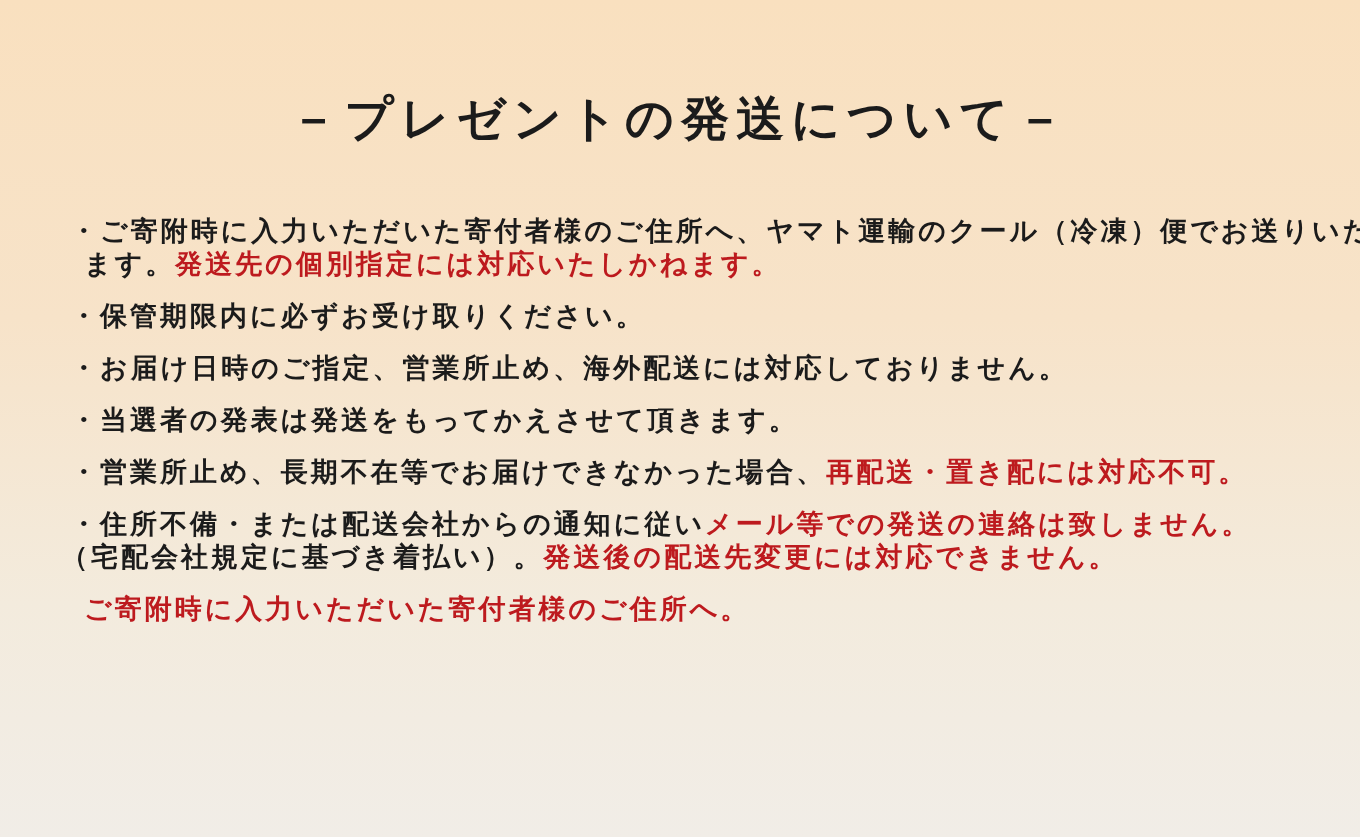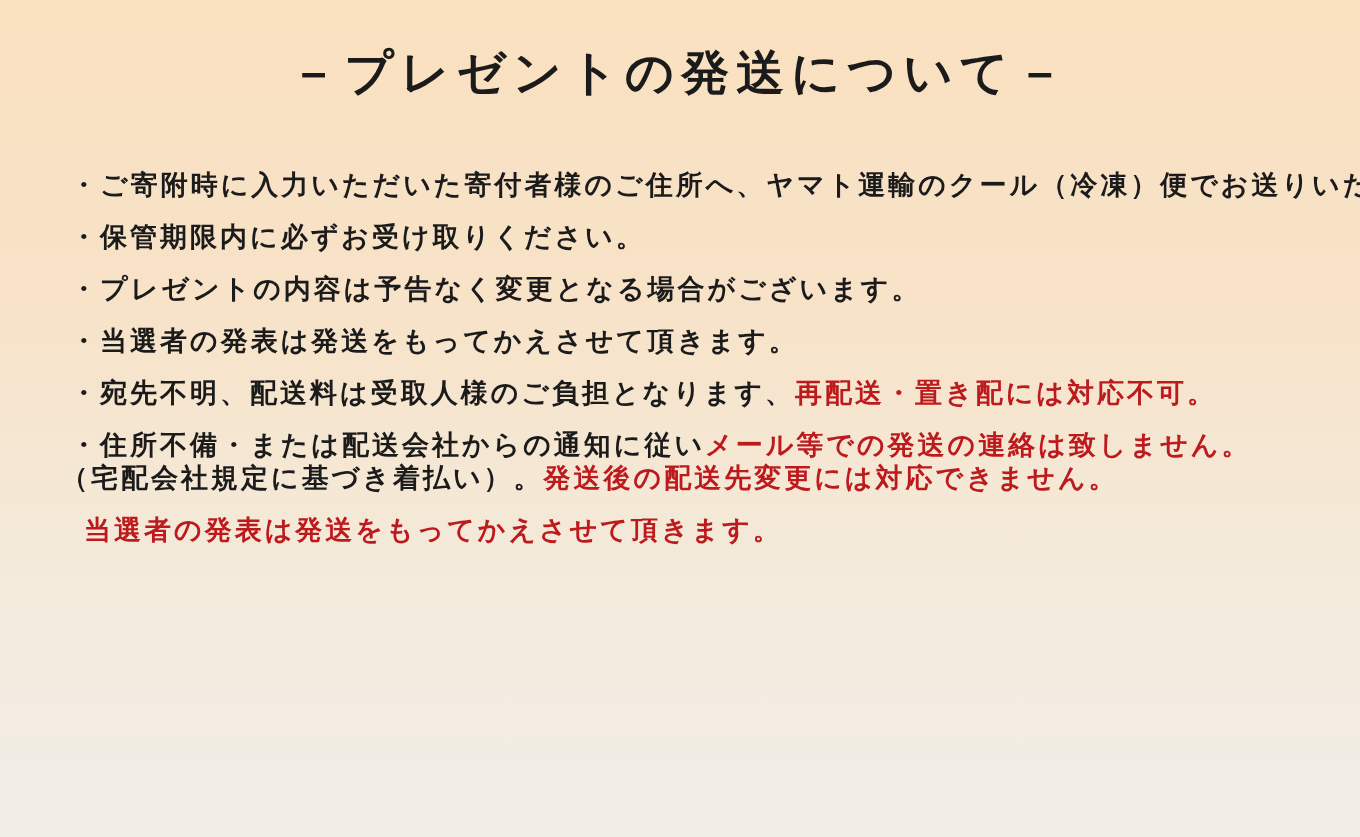--- a/index.html
+++ b/index.html
@@ -21,21 +21,21 @@
       var(--background-mid1) 38%,
       var(--background-mid2) 72%,
       var(--background-bottom) 100%);
     font-family: "Liberation Sans", "DejaVu Sans", sans-serif;
     color: var(--text);
     font-weight: 700;
   }
   .page {
     width: 100%;
     height: 100%;
-    padding-top: 45px;
+    padding-top: 91px;
   }
   .title {
     margin: 0;
     text-align: center;
     font-size: 48px;
     line-height: 56px;
     font-weight: 700;
     letter-spacing: 7px;
     color: var(--text);
     white-space: nowrap;
@@ -60,34 +60,35 @@
   .seg.red { color: var(--red); }
 </style>
 </head>
 <body>
 
 <div class="page">
   <h1 class="title">－プレゼントの発送について－</h1>
   <div class="notices" id="notices">
       <div class="notice">
         <div class="line"><span class="seg">・ご寄附時に入力いただいた寄付者様のご住所へ、ヤマト運輸のクール（冷凍）便でお送りいたし</span></div>
+        <div class="line cont"><span class="seg">ます。</span><span class="seg red">発送先の個別指定には対応いたしかねます。</span></div>
       </div>
       <div class="notice">
         <div class="line"><span class="seg">・保管期限内に必ずお受け取りください。</span></div>
       </div>
       <div class="notice">
-        <div class="line"><span class="seg">・プレゼントの内容は予告なく変更となる場合がございます。</span></div>
+        <div class="line"><span class="seg">・お届け日時のご指定、営業所止め、海外配送には対応しておりません。</span></div>
       </div>
       <div class="notice">
         <div class="line"><span class="seg">・当選者の発表は発送をもってかえさせて頂きます。</span></div>
       </div>
       <div class="notice">
-        <div class="line"><span class="seg">・宛先不明、配送料は受取人様のご負担となります、</span><span class="seg red">再配送・置き配には対応不可。</span></div>
+        <div class="line"><span class="seg">・営業所止め、長期不在等でお届けできなかった場合、</span><span class="seg red">再配送・置き配には対応不可。</span></div>
       </div>
       <div class="notice">
         <div class="line"><span class="seg">・住所不備・または配送会社からの通知に従い</span><span class="seg red">メール等での発送の連絡は致しません。</span></div>
         <div class="line flush"><span class="seg">（宅配会社規定に基づき着払い）。</span><span class="seg red">発送後の配送先変更には対応できません。</span></div>
       </div>
       <div class="notice">
-        <div class="line cont"><span class="seg red">当選者の発表は発送をもってかえさせて頂きます。</span></div>
+        <div class="line cont"><span class="seg red">ご寄附時に入力いただいた寄付者様のご住所へ。</span></div>
       </div>
     </div>
 </div>
 
 </body></html>

